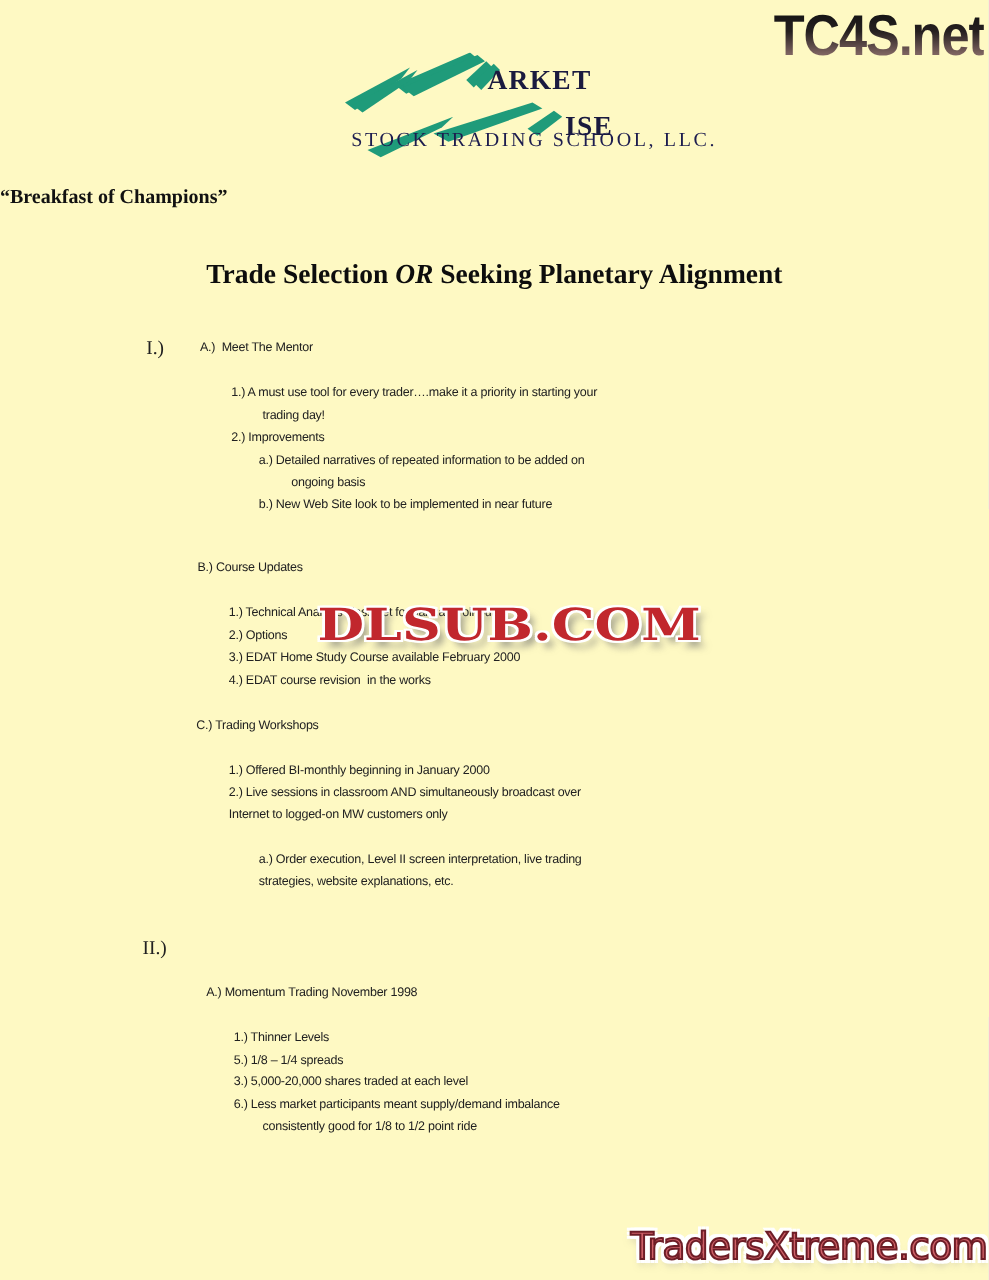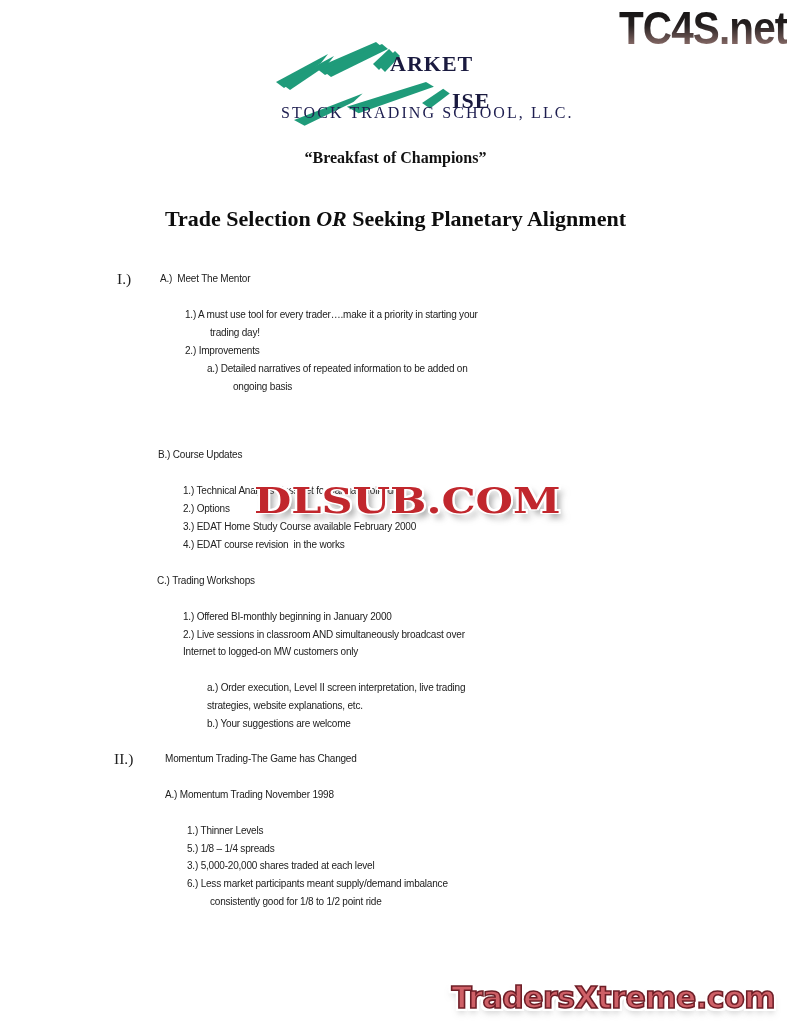--- a/index.html
+++ b/index.html
@@ -1,20 +1,20 @@
 <!DOCTYPE html>
 <html><head>
 <meta charset="utf-8">
 <style>
   html,body{margin:0;padding:0;background:#e8e8e8;}
   .page{
     position:relative;
     width:791px;height:1024px;
     margin:0 auto;
-    background:#ffffff;
+    background:#fef9c3;
     font-family:"Liberation Sans", sans-serif;
     overflow:hidden;
   }
 
   
   .tc4s{
     position:absolute; top:1px; right:4px;
     font-family:"Liberation Sans", sans-serif;
     font-weight:bold; font-size:46px; letter-spacing:-1px;
     transform:scaleX(0.88); transform-origin:right top;
@@ -32,21 +32,21 @@
   .logo-subtitle{
     position:absolute; left:281px; top:104px; width:215px;
     font-family:Liberation Serif, serif;
     font-size:16px; letter-spacing:2.1px; color:#1d1d4f;
     white-space:pre;
   }
 
   
   .tagline{
     position:absolute; left:0; right:0; top:149px;
-    text-align:center;
+    text-align:left;
     font-family:"Liberation Serif", serif; font-weight:bold; font-size:16px;
     color:#111;
   }
   .doc-title{
     position:absolute; left:0; right:0; top:206px;
     text-align:center;
     font-family:"Liberation Serif", serif; font-weight:bold; font-size:22px;
     color:#0d0d0d;
   }
   .doc-title .em{font-style:italic;}
@@ -70,22 +70,22 @@
     transform:scaleY(0.82); transform-origin:left top;
     color:#c1272d;
     text-shadow:
       -2px -2px 0 #fff, 2px -2px 0 #fff, -2px 2px 0 #fff, 2px 2px 0 #fff,
       -2px 0 0 #fff, 2px 0 0 #fff, 0 -2px 0 #fff, 0 2px 0 #fff,
       5px 7px 7px rgba(110,110,110,0.6);
   }
 
   
   .txtreme{
-    position:absolute; right:16px; top:980px;
-    font-family:"DejaVu Sans", sans-serif; font-weight:bold;
+    position:absolute; right:1px; top:980px;
+    font-family:"DejaVu Sans", sans-serif; font-weight:normal;
     font-size:30px; letter-spacing:-0.5px;
     color:#ce6067;
     -webkit-text-stroke:1.6px #6d1d26;
     text-shadow:
       -3px -3px 0 #fff, 3px -3px 0 #fff, -3px 3px 0 #fff, 3px 3px 0 #fff,
       -3px 0 0 #fff, 3px 0 0 #fff, 0 -3px 0 #fff, 0 3px 0 #fff,
       0 5px 6px rgba(140,140,140,0.5);
   }
 </style>
 </head>
@@ -119,37 +119,36 @@
   <div class="doc-title"><span>Trade Selection </span><span class="em">OR</span><span> Seeking Planetary Alignment</span></div>
 
   <div class="line roman" style="left:117px;top:270px">I.)</div>
   <div class="line" style="left:160px;top:270px">A.)  Meet The Mentor</div>
 
   <div class="line" style="left:185px;top:306px">1.) A must use tool for every trader….make it a priority in starting your</div>
   <div class="line" style="left:210px;top:324px">trading day!</div>
   <div class="line" style="left:185px;top:342px">2.) Improvements</div>
   <div class="line" style="left:207px;top:360px">a.) Detailed narratives of repeated information to be added on</div>
   <div class="line" style="left:233px;top:378px">ongoing basis</div>
+  <div class="line" style="left:207px;top:395px">b.) New Web Site look to be implemented in near future</div>
 
   <div class="line" style="left:158px;top:446px">B.) Course Updates</div>
   <div class="line" style="left:183px;top:482px">1.) Technical Analysis class set for January roll-out</div>
   <div class="line" style="left:183px;top:500px">2.) Options</div>
   <div class="line" style="left:183px;top:518px">3.) EDAT Home Study Course available February 2000</div>
   <div class="line" style="left:183px;top:536px">4.) EDAT course revision  in the works</div>
 
   <div class="line" style="left:157px;top:572px">C.) Trading Workshops</div>
   <div class="line" style="left:183px;top:608px">1.) Offered BI-monthly beginning in January 2000</div>
   <div class="line" style="left:183px;top:626px">2.) Live sessions in classroom AND simultaneously broadcast over</div>
   <div class="line" style="left:183px;top:643px">Internet to logged-on MW customers only</div>
   <div class="line" style="left:207px;top:679px">a.) Order execution, Level II screen interpretation, live trading</div>
   <div class="line" style="left:207px;top:697px">strategies, website explanations, etc.</div>
-  <div class="line" style="left:207px;top:715px">b.) Your suggestions are welcome</div>
 
   <div class="line roman" style="left:114px;top:750px">II.)</div>
-  <div class="line" style="left:165px;top:750px">Momentum Trading-The Game has Changed</div>
   <div class="line" style="left:165px;top:786px">A.) Momentum Trading November 1998</div>
   <div class="line" style="left:187px;top:822px">1.) Thinner Levels</div>
   <div class="line" style="left:187px;top:840px">5.) 1/8 – 1/4 spreads</div>
   <div class="line" style="left:187px;top:857px">3.) 5,000-20,000 shares traded at each level</div>
   <div class="line" style="left:187px;top:875px">6.) Less market participants meant supply/demand imbalance</div>
   <div class="line" style="left:210px;top:893px">consistently good for 1/8 to 1/2 point ride</div>
 
   <div class="dlsub">DLSUB.COM</div>
 
   <div class="txtreme">TradersXtreme.com</div>

